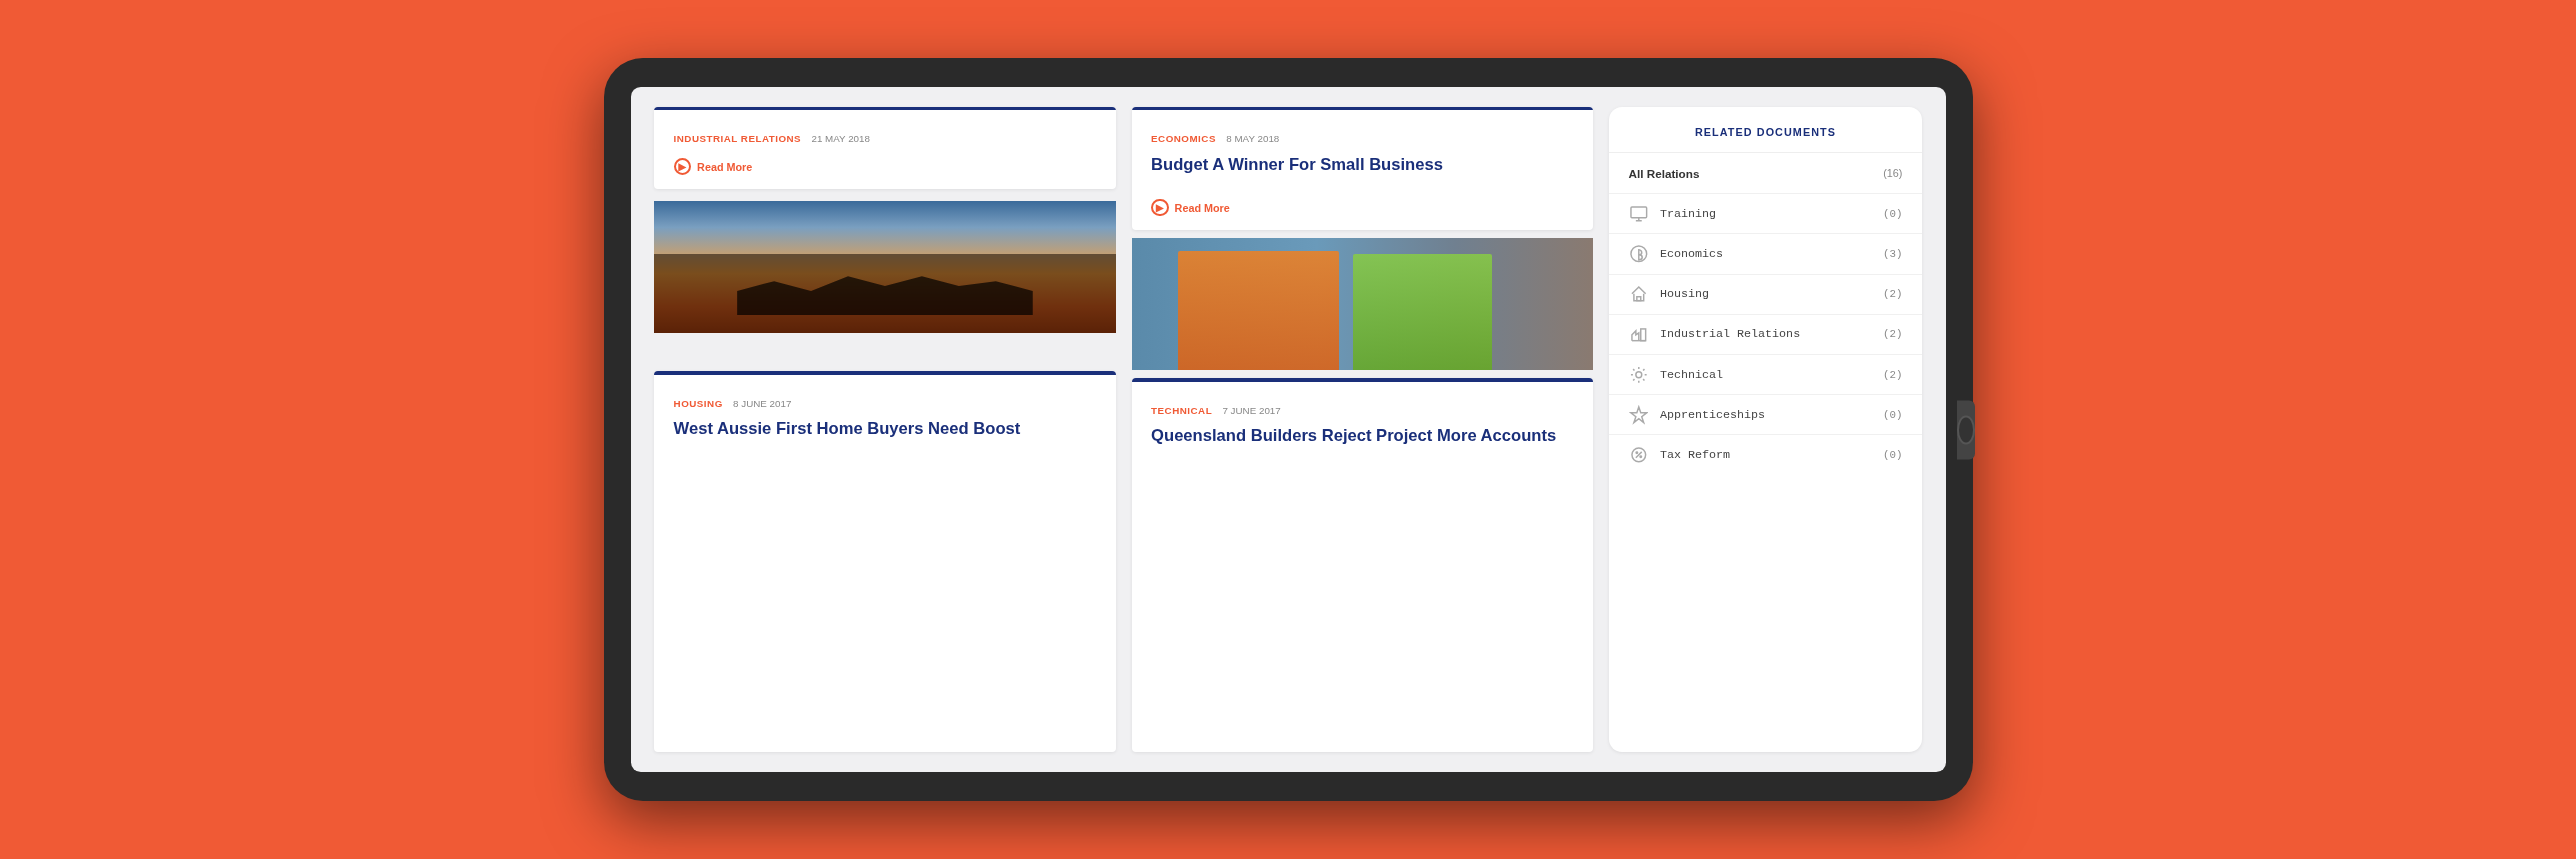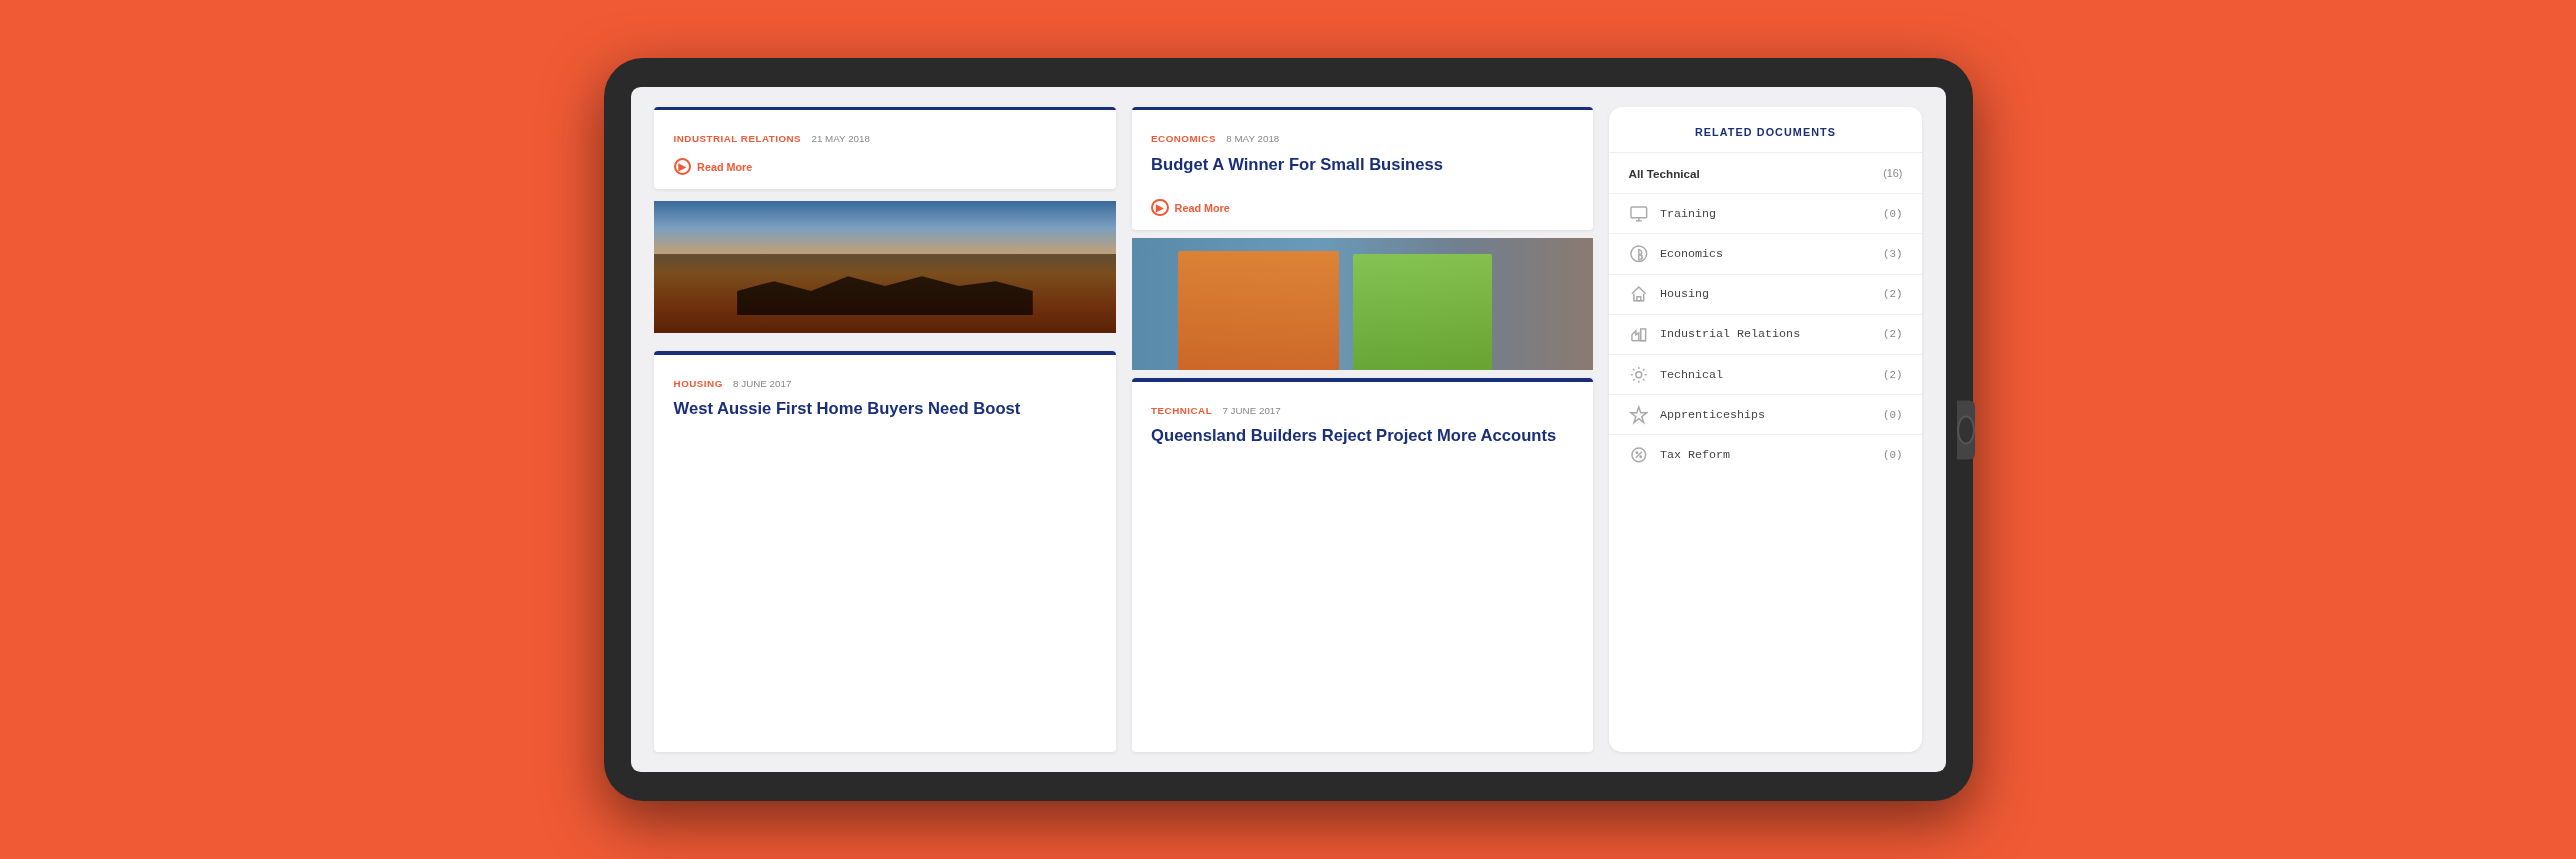--- a/index.html
+++ b/index.html
@@ -330,21 +330,21 @@
             <div class="read-more">
               <div class="read-more-circle">▶</div>
               <span>Read More</span>
             </div>
           </div>
 
           <div class="article-image">
             <div class="img-construction"></div>
           </div>
 
-          <div class="article-card" style="margin-top:6px; flex:1;">
+          <div class="article-card" style="margin-top:26px; flex:1;">
             <div class="article-card-top-border"></div>
             <div class="article-card-content">
               <div>
                 <span class="article-category">HOUSING</span>
                 <span class="article-date">8 JUNE 2017</span>
               </div>
               <div class="article-title">West Aussie First Home Buyers Need Boost</div>
             </div>
           </div>
         </div>
@@ -379,21 +379,21 @@
               <div class="article-title">Queensland Builders Reject Project More Accounts</div>
             </div>
           </div>
         </div>
 
         <div class="sidebar">
           <div class="sidebar-header">
             <span class="sidebar-title">RELATED DOCUMENTS</span>
           </div>
           <div class="sidebar-all-categories">
-            <span class="sidebar-all-label">All Technical</span>
+            <span class="sidebar-all-label">All Relations</span>
             <span class="sidebar-count">(16)</span>
           </div>
 
           <div class="sidebar-item">
             <div class="sidebar-item-icon">
               <svg width="19.6" height="19.6" viewBox="0 0 20 20" fill="none" stroke="#aaa" stroke-width="1.5">
                 <rect x="2" y="3" width="16" height="11" rx="1"></rect>
                 <line x1="7" y1="17" x2="13" y2="17"></line>
                 <line x1="10" y1="14" x2="10" y2="17"></line>
               </svg>

